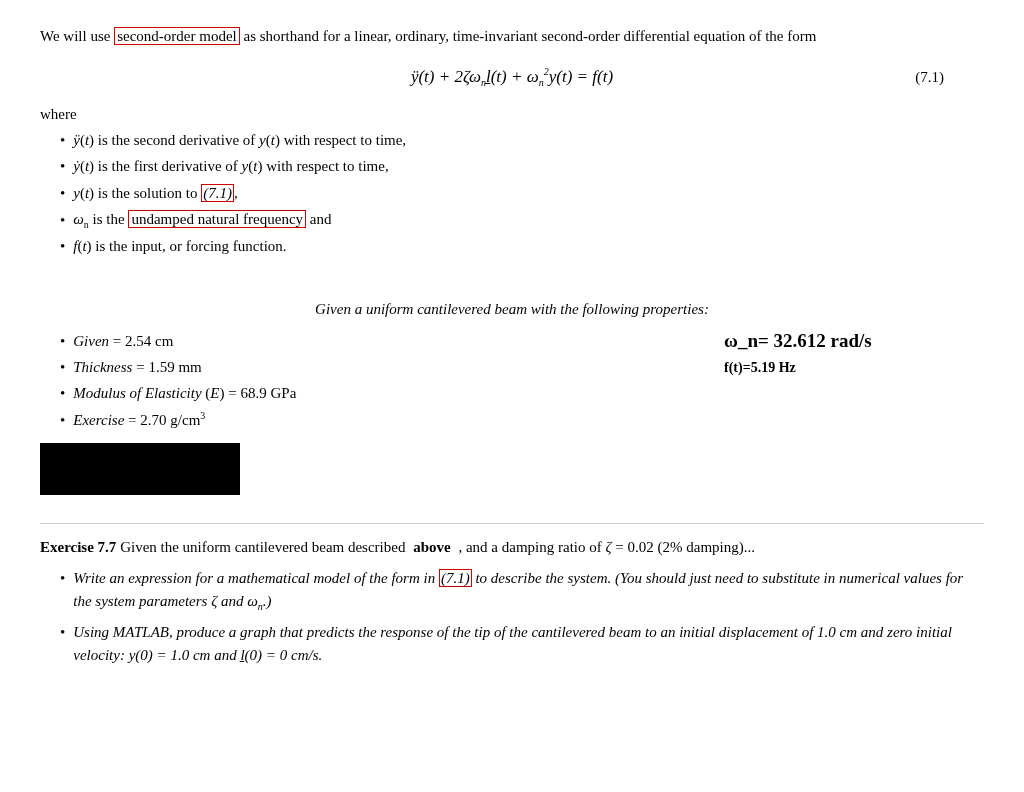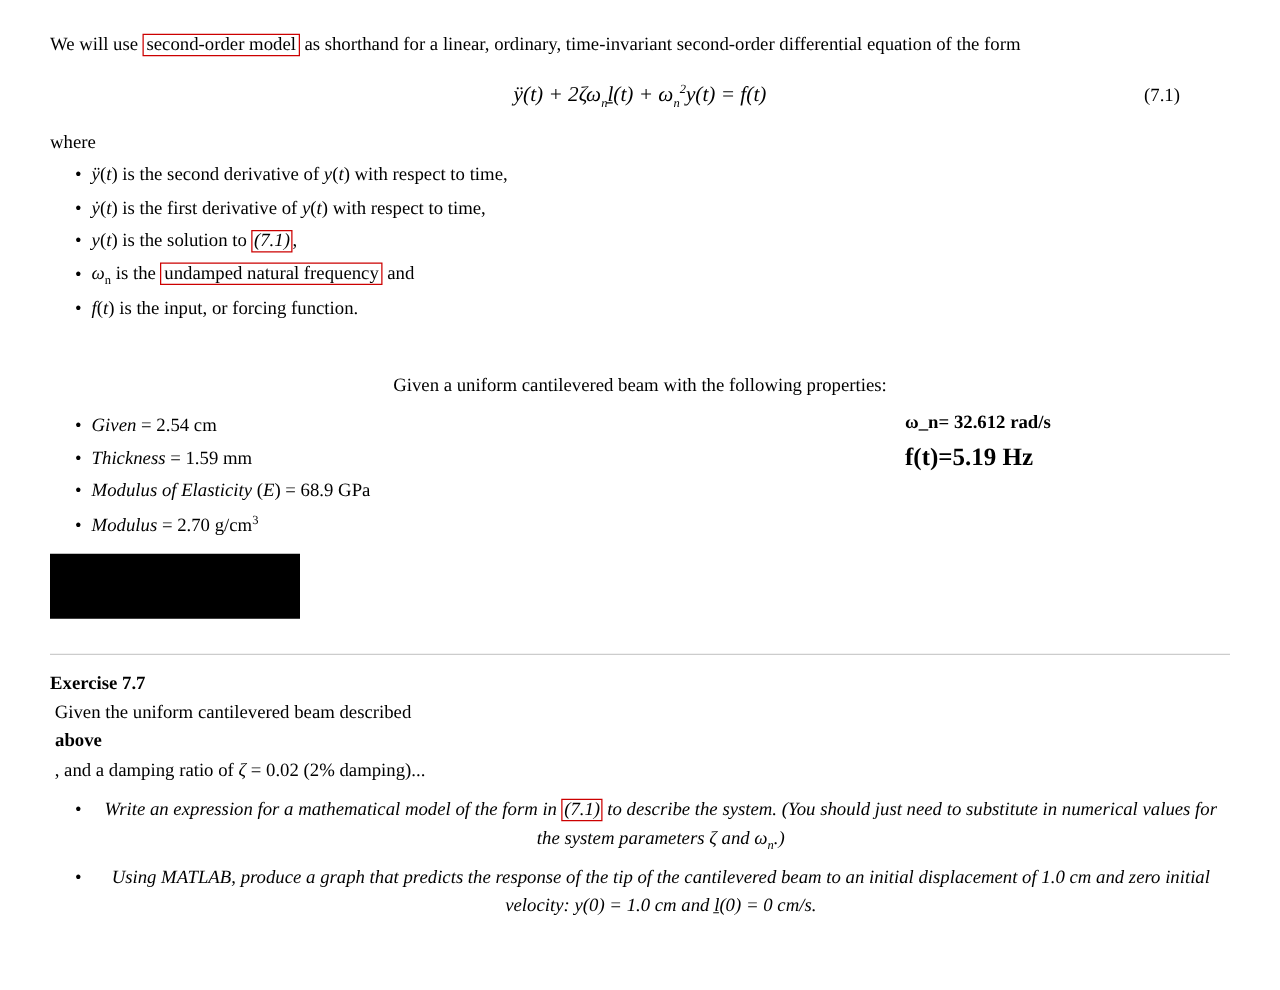--- a/index.html
+++ b/index.html
@@ -64,80 +64,79 @@
     .ref-link {
       border: 1.5px solid #cc0000;
       color: #000;
       text-decoration: none;
       padding: 0 1px;
       font-style: italic;
     }
     .section-divider { height: 32px; }
     .given-italic {
       text-align: center;
+      font-style: italic;
       margin-bottom: 12px;
     }
     .properties-section {
       display: flex;
       gap: 0;
       margin-bottom: 10px;
     }
     .properties-left {
       flex: 1;
     }
     .properties-right {
       flex: 0 0 280px;
       padding-left: 20px;
     }
     .omega-label {
-      font-size: 15px;
+      font-size: 19px;
       font-weight: bold;
       margin-bottom: 8px;
     }
     .ft-label {
-      font-size: 20px;
+      font-size: 14px;
       font-weight: bold;
       margin-bottom: 0;
     }
     .black-box {
       width: 200px;
       height: 52px;
       background: #000;
       margin-top: 8px;
     }
     .exercise-section {
       border-top: 1px solid #ccc;
       margin-top: 28px;
       padding-top: 12px;
     }
     .exercise-intro {
       display: flex;
       flex-wrap: wrap;
       line-height: 1.55;
       margin-bottom: 8px;
-      flex-direction: column;
     }
     .exercise-label {
       font-weight: bold;
     }
     .above-link {
       font-weight: bold;
       margin: 0 4px;
     }
     .exercise-bullets {
       list-style: none;
       padding-left: 20px;
     }
     .exercise-bullets li {
       display: flex;
       align-items: flex-start;
       margin-bottom: 6px;
       line-height: 1.55;
       font-style: italic;
-      text-align: center;
     }
     .exercise-bullets li::before {
       content: "•";
       margin-right: 8px;
       flex-shrink: 0;
       font-style: normal;
     }
   </style>
 </head>
 <body>
@@ -183,21 +182,21 @@
       <li>
         <span><i>Given</i> = 2.54 cm</span>
       </li>
       <li>
         <span><i>Thickness</i> = 1.59 mm</span>
       </li>
       <li>
         <span><i>Modulus of Elasticity</i> (<i>E</i>) = 68.9 GPa</span>
       </li>
       <li>
-        <span><i>Modulus</i> = 2.70 g/cm<sup>3</sup></span>
+        <span><i>Exercise</i> = 2.70 g/cm<sup>3</sup></span>
       </li>
     </ul>
     <div class="black-box"></div>
   </div>
   <div class="properties-right">
     <p class="omega-label">ω_n= 32.612 rad/s</p>
     <p class="ft-label">f(t)=5.19 Hz</p>
   </div>
 </div>
 

